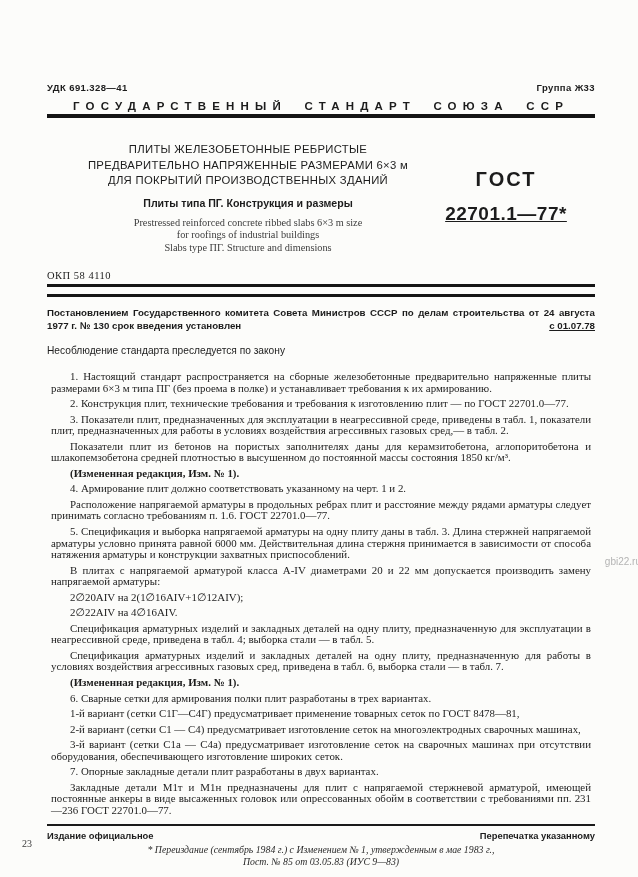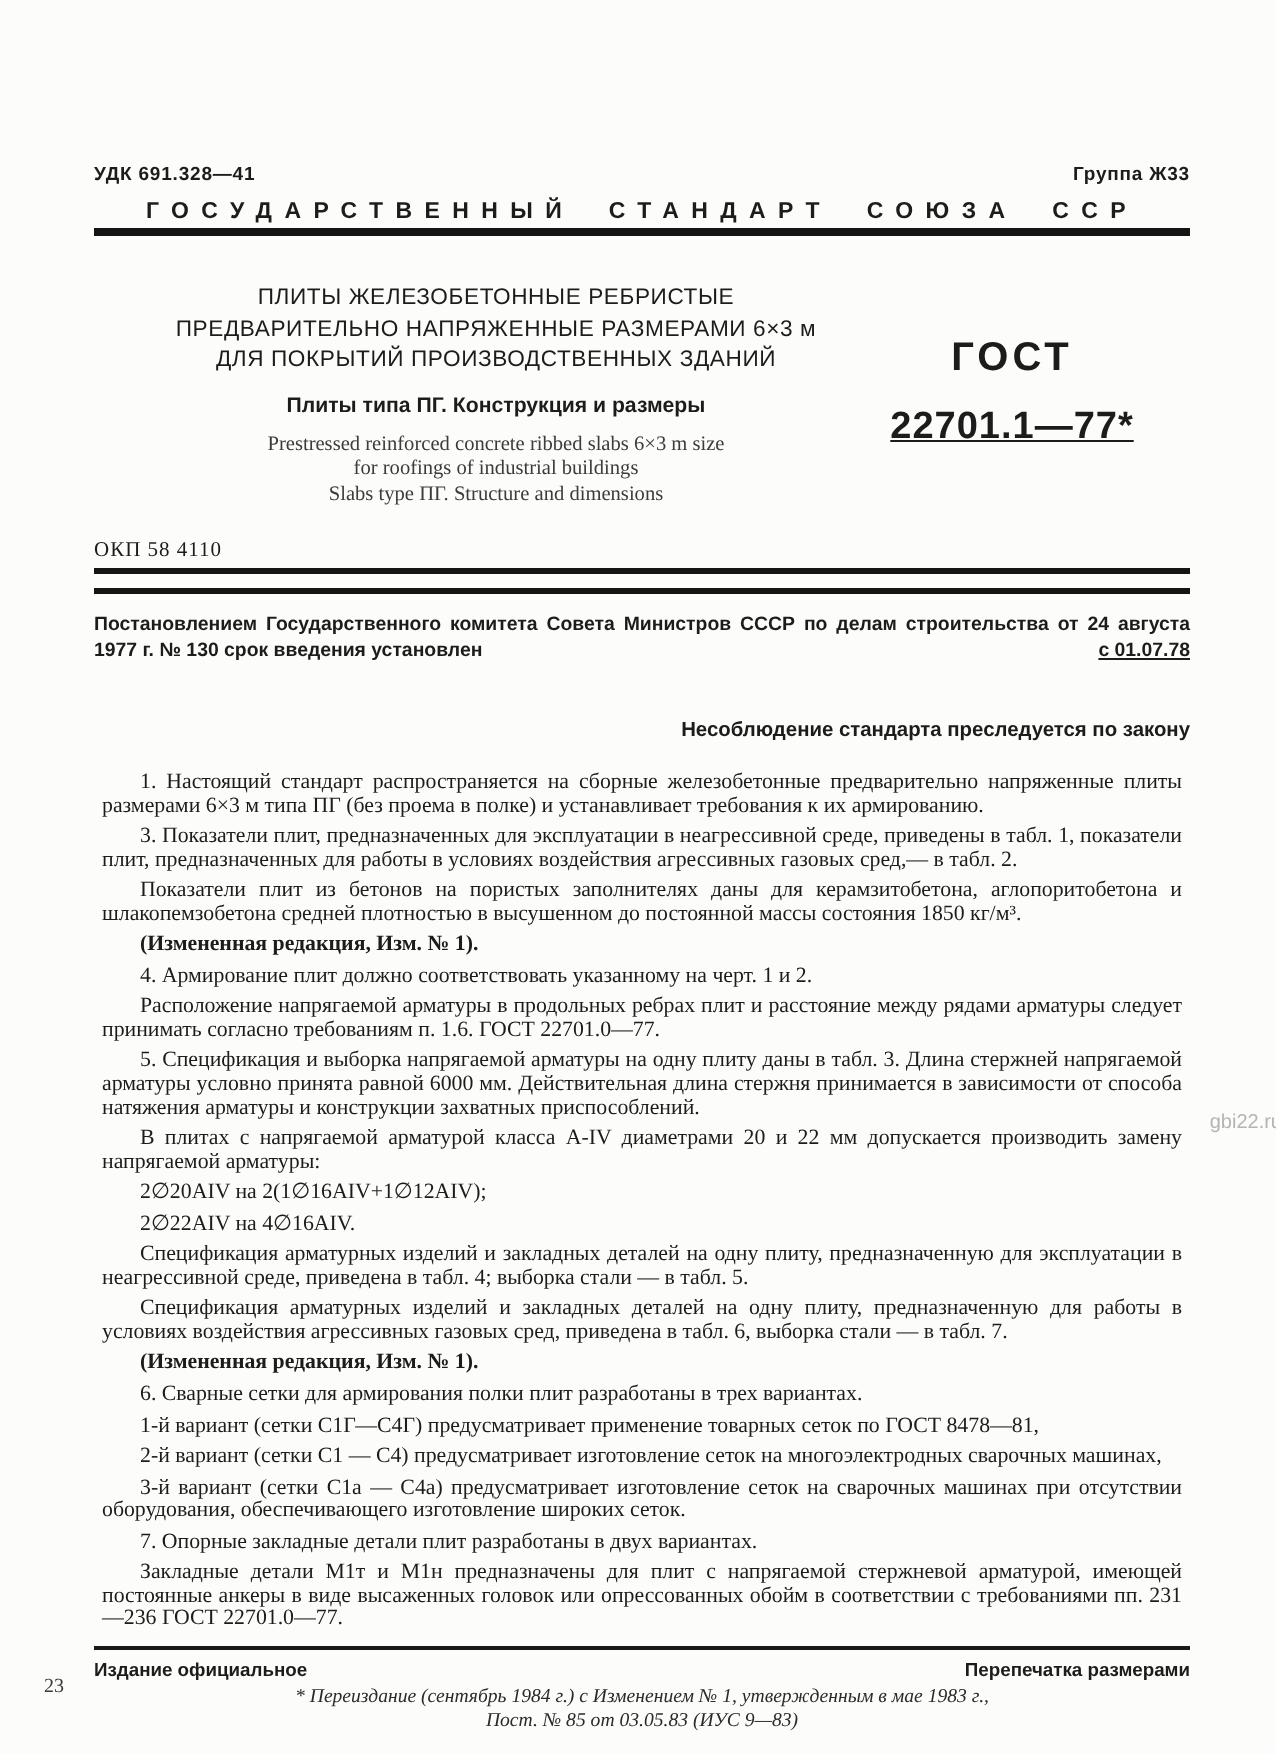--- a/index.html
+++ b/index.html
@@ -34,23 +34,23 @@
     font-weight:bold;padding-top:26px;}
   .gost-label{font-size:20px;letter-spacing:2px;}
   .gost-number{font-size:19px;margin-top:12px;letter-spacing:.5px;white-space:nowrap;text-decoration:underline;}
   
   .okp{margin-top:16px;font-size:10.5px;letter-spacing:.5px;}
   .double-rule{margin-top:3px;height:7px;border-top:3px solid #151515;border-bottom:3px solid #151515;}
   
   .decree{margin-top:9px;font-family:"Liberation Sans","DejaVu Sans",sans-serif;
     font-weight:bold;font-size:9.7px;line-height:13px;text-align:justify;}
   .decree .date{float:right;text-decoration:underline;}
-  .law{margin-top:28px;text-align:right;
+  .law{margin-top:13px;text-align:left;
     font-family:"Liberation Sans","DejaVu Sans",sans-serif;
-    font-weight:bold;font-size:10.2px;}
+    font-weight:normal;font-size:10.2px;}
   
   .body-text{margin-top:15px;}
   .body-text p{margin:4px;font-size:10.9px;line-height:11.55px;
     text-align:justify;text-indent:19px;}
   .body-text p.formula{text-align:left;}
   .body-text p.bold{font-weight:bold;}
   
   .foot-rule{margin-top:7px;height:2px;background:#1a1a1a;}
   .foot-row{display:flex;justify-content:space-between;margin-top:4px;
     font-family:"Liberation Sans","DejaVu Sans",sans-serif;
@@ -97,20 +97,21 @@
 
   <div class="decree">
     <span>Постановлением Государственного комитета Совета Министров СССР по делам строительства от 24 августа 1977 г. № 130 срок введения установлен</span>
     <span class="date">с 01.07.78</span>
   </div>
 
   <div class="law">Несоблюдение стандарта преследуется по закону</div>
 
   <div class="body-text">
     <p>1. Настоящий стандарт распространяется на сборные железобетонные предварительно напряженные плиты размерами 6×3 м типа ПГ (без проема в полке) и устанавливает требования к их армированию.</p>
+    <p>2. Конструкция плит, технические требования и требования к изготовлению плит — по ГОСТ 22701.0—77.</p>
     <p>3. Показатели плит, предназначенных для эксплуатации в неагрессивной среде, приведены в табл. 1, показатели плит, предназначенных для работы в условиях воздействия агрессивных газовых сред,— в табл. 2.</p>
     <p>Показатели плит из бетонов на пористых заполнителях даны для керамзитобетона, аглопоритобетона и шлакопемзобетона средней плотностью в высушенном до постоянной массы состояния 1850 кг/м³.</p>
     <p class="bold">(Измененная редакция, Изм. № 1).</p>
     <p>4. Армирование плит должно соответствовать указанному на черт. 1 и 2.</p>
     <p>Расположение напрягаемой арматуры в продольных ребрах плит и расстояние между рядами арматуры следует принимать согласно требованиям п. 1.6. ГОСТ 22701.0—77.</p>
     <p>5. Спецификация и выборка напрягаемой арматуры на одну плиту даны в табл. 3. Длина стержней напрягаемой арматуры условно принята равной 6000 мм. Действительная длина стержня принимается в зависимости от способа натяжения арматуры и конструкции захватных приспособлений.</p>
     <p>В плитах с напрягаемой арматурой класса А-IV диаметрами 20 и 22 мм допускается производить замену напрягаемой арматуры:</p>
     <p class="formula">2∅20АIV на 2(1∅16АIV+1∅12АIV);</p>
     <p class="formula">2∅22АIV на 4∅16АIV.</p>
     <p>Спецификация арматурных изделий и закладных деталей на одну плиту, предназначенную для эксплуатации в неагрессивной среде, приведена в табл. 4; выборка стали — в табл. 5.</p>
@@ -120,21 +121,21 @@
     <p>1-й вариант (сетки С1Г—С4Г) предусматривает применение товарных сеток по ГОСТ 8478—81,</p>
     <p>2-й вариант (сетки С1 — С4) предусматривает изготовление сеток на многоэлектродных сварочных машинах,</p>
     <p>3-й вариант (сетки С1а — С4а) предусматривает изготовление сеток на сварочных машинах при отсутствии оборудования, обеспечивающего изготовление широких сеток.</p>
     <p>7. Опорные закладные детали плит разработаны в двух вариантах.</p>
     <p>Закладные детали М1т и М1н предназначены для плит с напрягаемой стержневой арматурой, имеющей постоянные анкеры в виде высаженных головок или опрессованных обойм в соответствии с требованиями пп. 231—236 ГОСТ 22701.0—77.</p>
   </div>
 
   <div class="foot-rule"></div>
   <div class="foot-row">
     <span>Издание официальное</span>
-    <span>Перепечатка размерами</span>
+    <span>Перепечатка указанному</span>
   </div>
   <div class="footnotes">
     <div>* Переиздание (сентябрь 1984 г.) с Изменением № 1, утвержденным в мае 1983 г.,</div>
     <div>Пост. № 85 от 03.05.83 (ИУС 9—83)</div>
   </div>
 
   <div class="page-num">23</div>
   <div class="watermark">gbi22.ru</div>
 
 </div>

